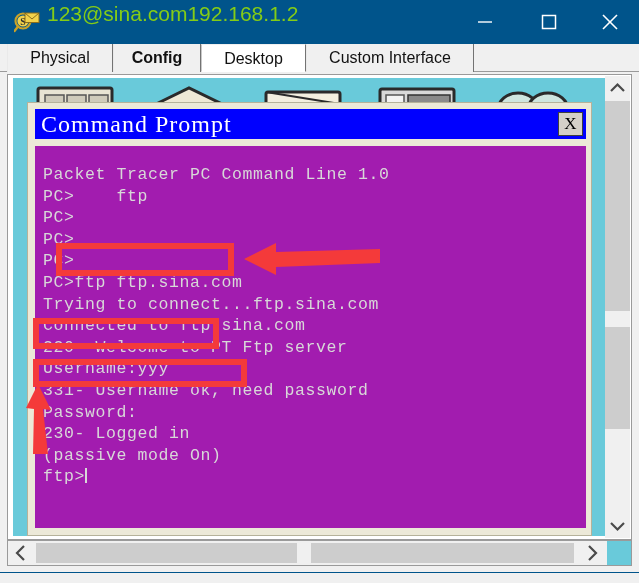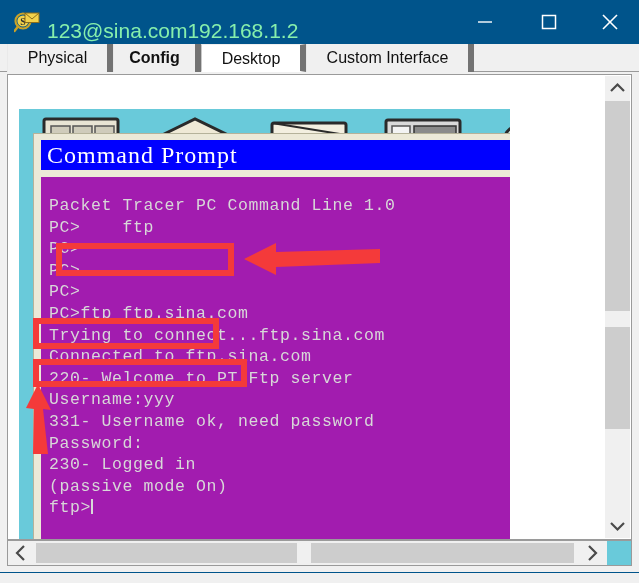--- a/index.html
+++ b/index.html
@@ -32,22 +32,22 @@
     background: #00558c;
     background: #00548b;
   }
   #title-icon {
     position: absolute;
     left: 14px; top: 9px;
     width: 26px; height: 26px;
   }
   #title-text {
     position: absolute;
-    left: 47px; top: 19px;
-    color: #86efac;
+    left: 47px; top: 2px;
+    color: #84cc16;
     font-size: 21px;
     font-family: "Liberation Sans", sans-serif;
     letter-spacing: 0px;
     white-space: nowrap;
   }
   .win-btn {
     position: absolute;
     top: 0;
     width: 60px;
     height: 44px;
@@ -71,21 +71,21 @@
   .tab {
     position: absolute;
     top: 0;
     height: 28px;
     line-height: 27px;
     box-sizing: border-box;
     text-align: center;
     font-size: 16px;
     color: #111111;
     background: #f0f0f0;
-    border-right: 6px solid #737373;
+    border-right: 1px solid #737373;
     border-left: 1px solid #e9e9e9;
     cursor: default;
     font-family: "Liberation Sans", sans-serif;
   }
   .tab.active {
     background: #ffffff;
     border-bottom: 1px solid #ffffff;
     border-left: 1px solid #c8c8c8;
     border-top: 1px solid #f0f0f0;
   }
@@ -96,26 +96,25 @@
     left: 7px; top: 74px;
     width: 625px;
     height: 466px;
     background: #ffffff;
     border: 1px solid #9a9a9a;
     box-sizing: border-box;
     overflow: hidden;
   }
   #desktop-inner {
     position: absolute;
-    left: 11px; top: 3px;
-    width: 491px;
+    left: 5px; top: 3px;
+    width: 592px;
     height: 458px;
     background: #69cada;
     overflow: hidden;
-    margin-top: 31px;
   }
   .desk-icon {
     position: absolute;
     top: 6px;
     width: 98px;
     height: 40px;
   }
 
   
   #desk-vscroll {

